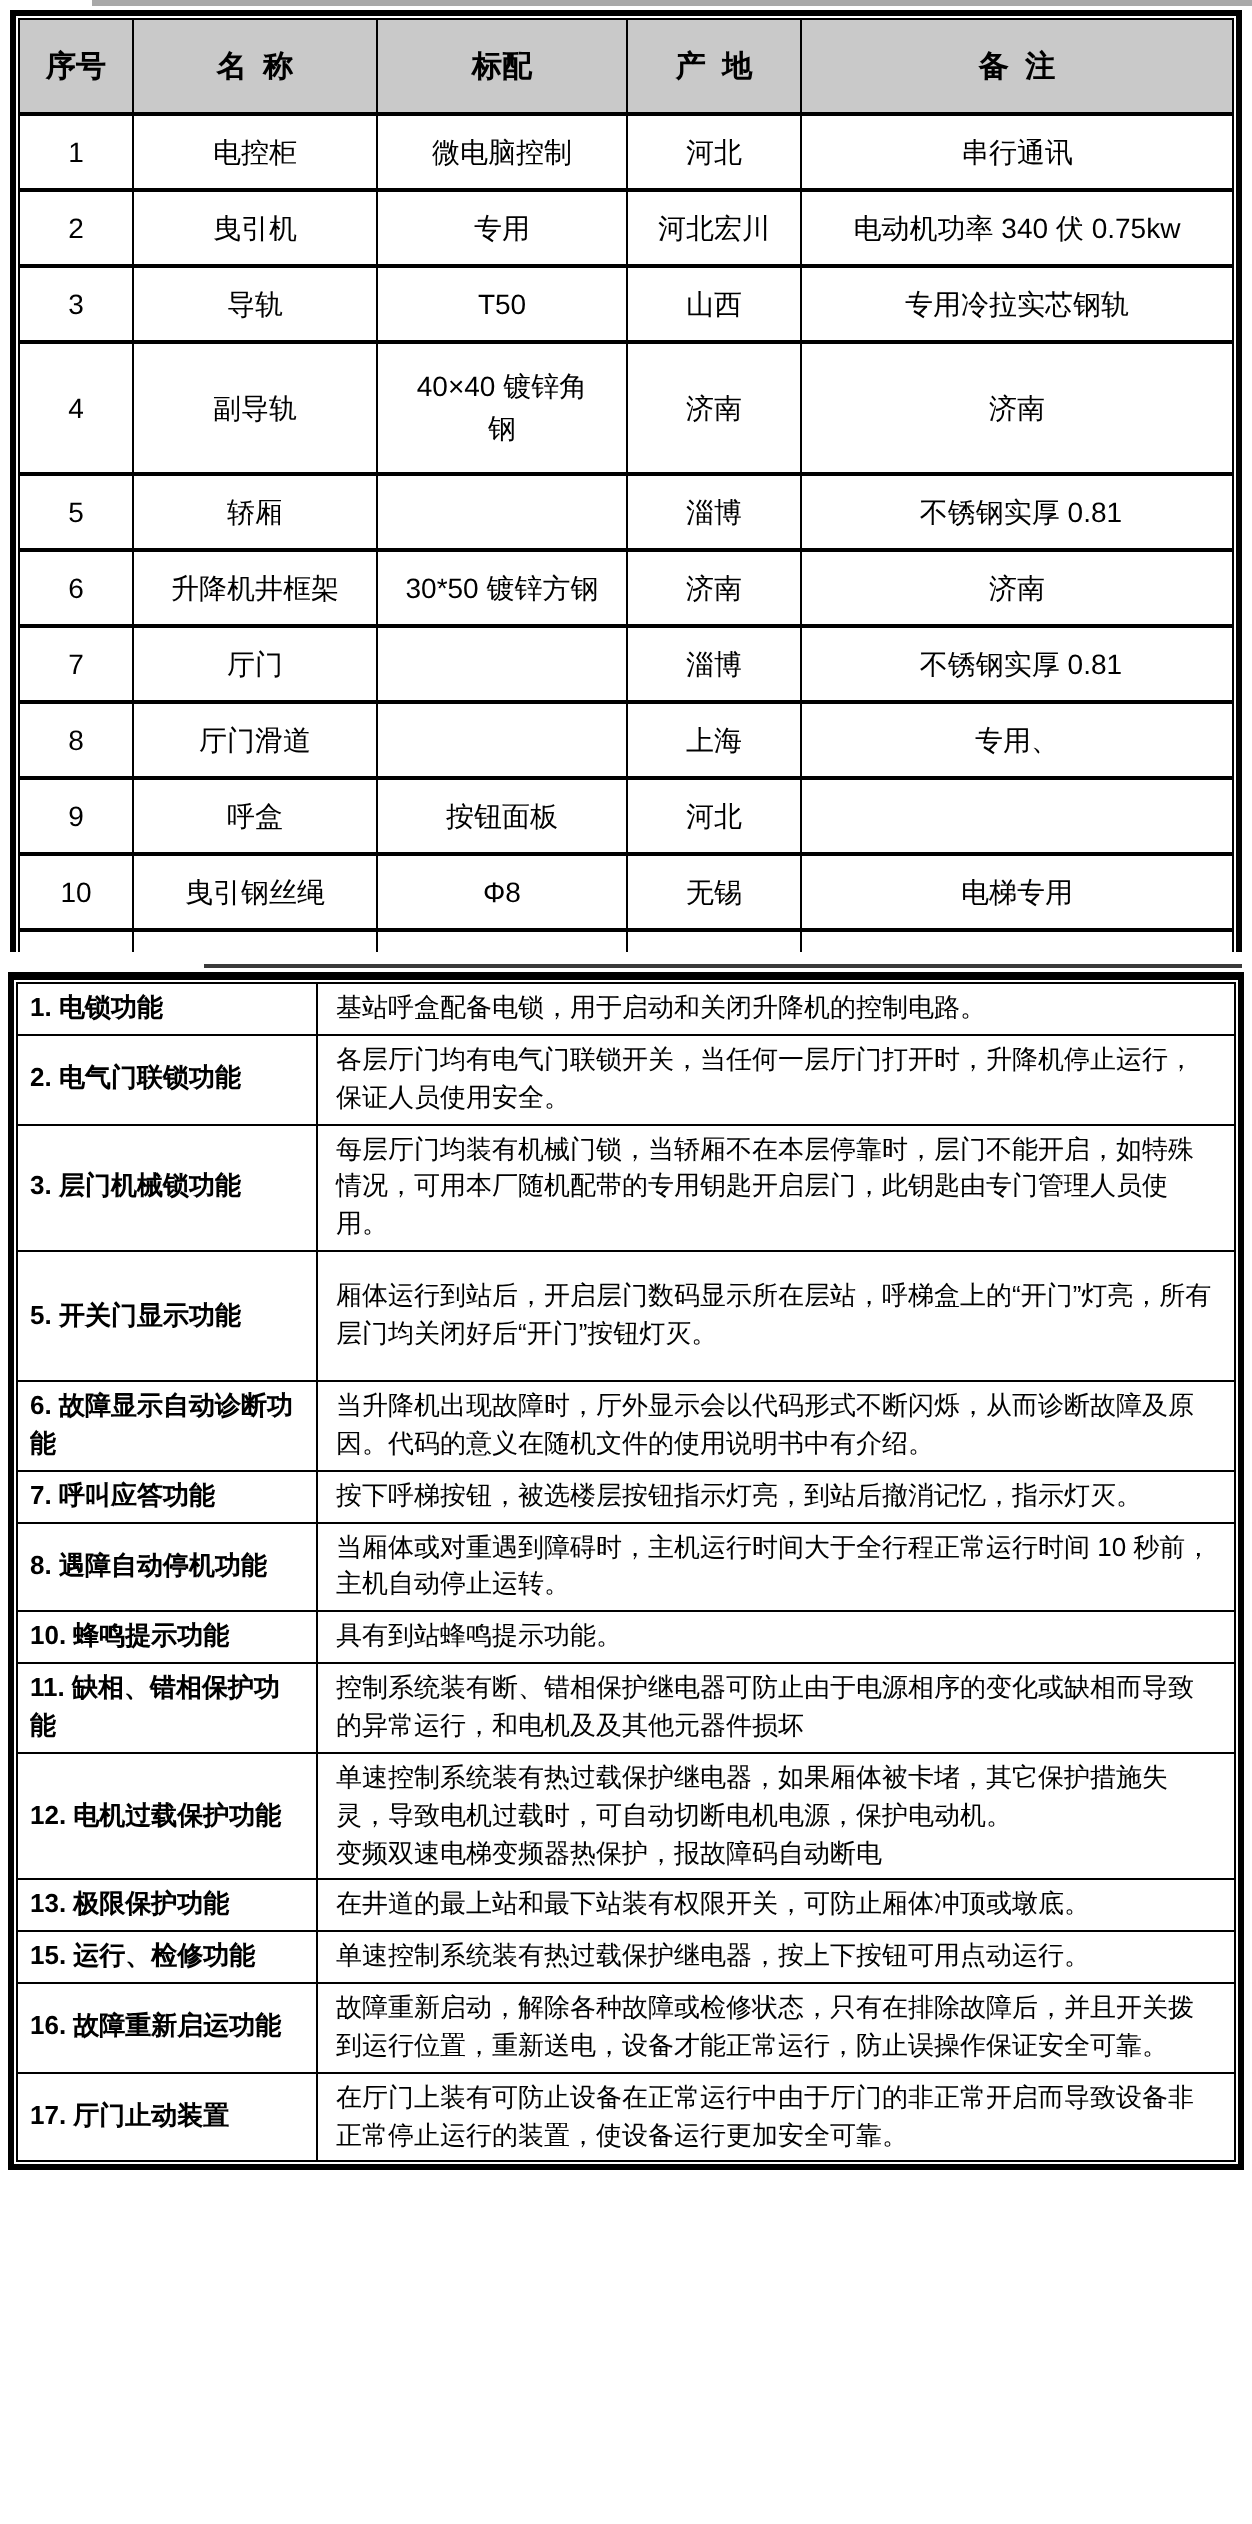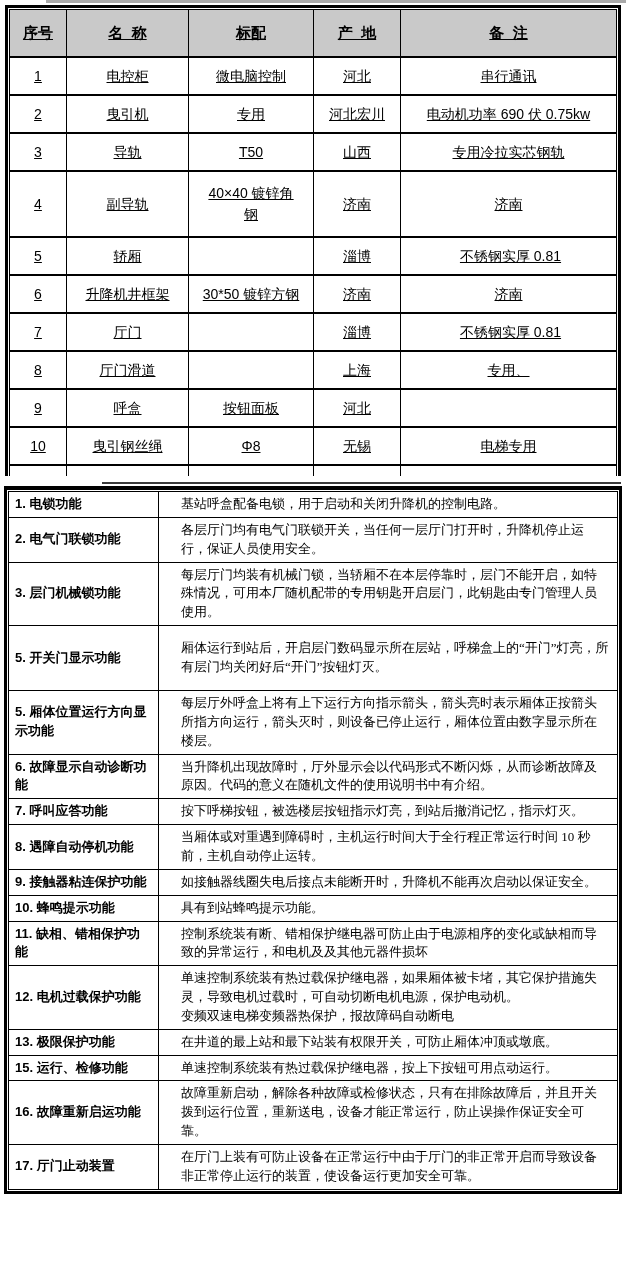--- a/index.html
+++ b/index.html
@@ -4,21 +4,21 @@
 <style>
   html,body{margin:0;padding:0;}
   body{
     width:626px;height:1262px;position:relative;background:#fff;color:#000;
     font-family:"Liberation Sans","DejaVu Sans",sans-serif;overflow:hidden;
   }
   .top-strip{position:absolute;top:0;left:46px;right:0;height:3px;background:#a9a9a9;}
   
   .spec-wrap{margin:5px 5px 0 5px;border:3px solid #000;border-bottom:none;padding:1px 1px 0 1px;}
   table{border-collapse:collapse;width:100%;table-layout:fixed;}
-  .spec{font-size:14px;text-decoration:underline;}
+  .spec{font-size:14px;}
   .spec th{
     background:#c9c9c9;border:1px solid #000;border-bottom:2px solid #000;
     height:44px;font-size:15px;font-weight:bold;text-align:center;white-space:pre;
   }
   .spec td{
     border:1px solid #000;border-top:2px solid #000;border-bottom:2px solid #000;
     text-align:center;height:36px;line-height:1.5;white-space:pre-line;
     overflow:hidden;padding:0 4px;
   }
   .spec tr.tall td{height:64px;}
@@ -26,21 +26,21 @@
   .spec tr.stub td{height:10px;border-bottom:none;border-top:2px solid #000;}
   
   .shadow-line{height:2px;background:#3a3a3a;margin:6px 5px 0 102px;}
   
   .feat-wrap{margin:2px 4px 0 4px;border:3px solid #000;border-top-width:4px;padding:1px;}
   .feat{font-size:13px;}
   .feat td{
     border:1px solid #000;vertical-align:middle;line-height:1.45;padding:3px 6px;
   }
   .feat td.flabel{width:138px;font-weight:bold;margin-left:36px;}
-  .feat td.fdesc{white-space:pre-line;padding-left:22px;padding-right:8px;font-family:Liberation Serif, serif;}
+  .feat td.fdesc{white-space:pre-line;padding-left:9px;padding-right:8px;}
   .feat tr.roomy td{height:58px;}
 </style>
 </head>
 <body>
 
 <div class="top-strip"></div>
 
 <div class="spec-wrap">
   <table class="spec">
     <colgroup>
@@ -65,21 +65,21 @@
           <td>电控柜</td>
           <td>微电脑控制</td>
           <td>河北</td>
           <td>串行通讯</td>
         </tr>
         <tr>
           <td>2</td>
           <td>曳引机</td>
           <td>专用</td>
           <td>河北宏川</td>
-          <td>电动机功率 690 伏  0.75kw</td>
+          <td>电动机功率 340 伏  0.75kw</td>
         </tr>
         <tr>
           <td>3</td>
           <td>导轨</td>
           <td>T50</td>
           <td>山西</td>
           <td>专用冷拉实芯钢轨</td>
         </tr>
         <tr class="tall">
           <td>4</td>
@@ -161,38 +161,30 @@
         </tr>
         <tr>
           <td class="flabel">3. 层门机械锁功能</td>
           <td class="fdesc">每层厅门均装有机械门锁，当轿厢不在本层停靠时，层门不能开启，如特殊情况，可用本厂随机配带的专用钥匙开启层门，此钥匙由专门管理人员使用。</td>
         </tr>
         <tr class="roomy">
           <td class="flabel">5. 开关门显示功能</td>
           <td class="fdesc">厢体运行到站后，开启层门数码显示所在层站，呼梯盒上的“开门”灯亮，所有层门均关闭好后“开门”按钮灯灭。</td>
         </tr>
         <tr>
-          <td class="flabel">5. 厢体位置运行方向显示功能</td>
-          <td class="fdesc">每层厅外呼盒上将有上下运行方向指示箭头，箭头亮时表示厢体正按箭头所指方向运行，箭头灭时，则设备已停止运行，厢体位置由数字显示所在楼层。</td>
-        </tr>
-        <tr>
           <td class="flabel">6. 故障显示自动诊断功能</td>
           <td class="fdesc">当升降机出现故障时，厅外显示会以代码形式不断闪烁，从而诊断故障及原因。代码的意义在随机文件的使用说明书中有介绍。</td>
         </tr>
         <tr>
           <td class="flabel">7. 呼叫应答功能</td>
           <td class="fdesc">按下呼梯按钮，被选楼层按钮指示灯亮，到站后撤消记忆，指示灯灭。</td>
         </tr>
         <tr>
           <td class="flabel">8. 遇障自动停机功能</td>
           <td class="fdesc">当厢体或对重遇到障碍时，主机运行时间大于全行程正常运行时间 10 秒前，主机自动停止运转。</td>
-        </tr>
-        <tr>
-          <td class="flabel">9. 接触器粘连保护功能</td>
-          <td class="fdesc">如接触器线圈失电后接点未能断开时，升降机不能再次启动以保证安全。</td>
         </tr>
         <tr>
           <td class="flabel">10. 蜂鸣提示功能</td>
           <td class="fdesc">具有到站蜂鸣提示功能。</td>
         </tr>
         <tr>
           <td class="flabel">11. 缺相、错相保护功能</td>
           <td class="fdesc">控制系统装有断、错相保护继电器可防止由于电源相序的变化或缺相而导致的异常运行，和电机及及其他元器件损坏</td>
         </tr>
         <tr>

